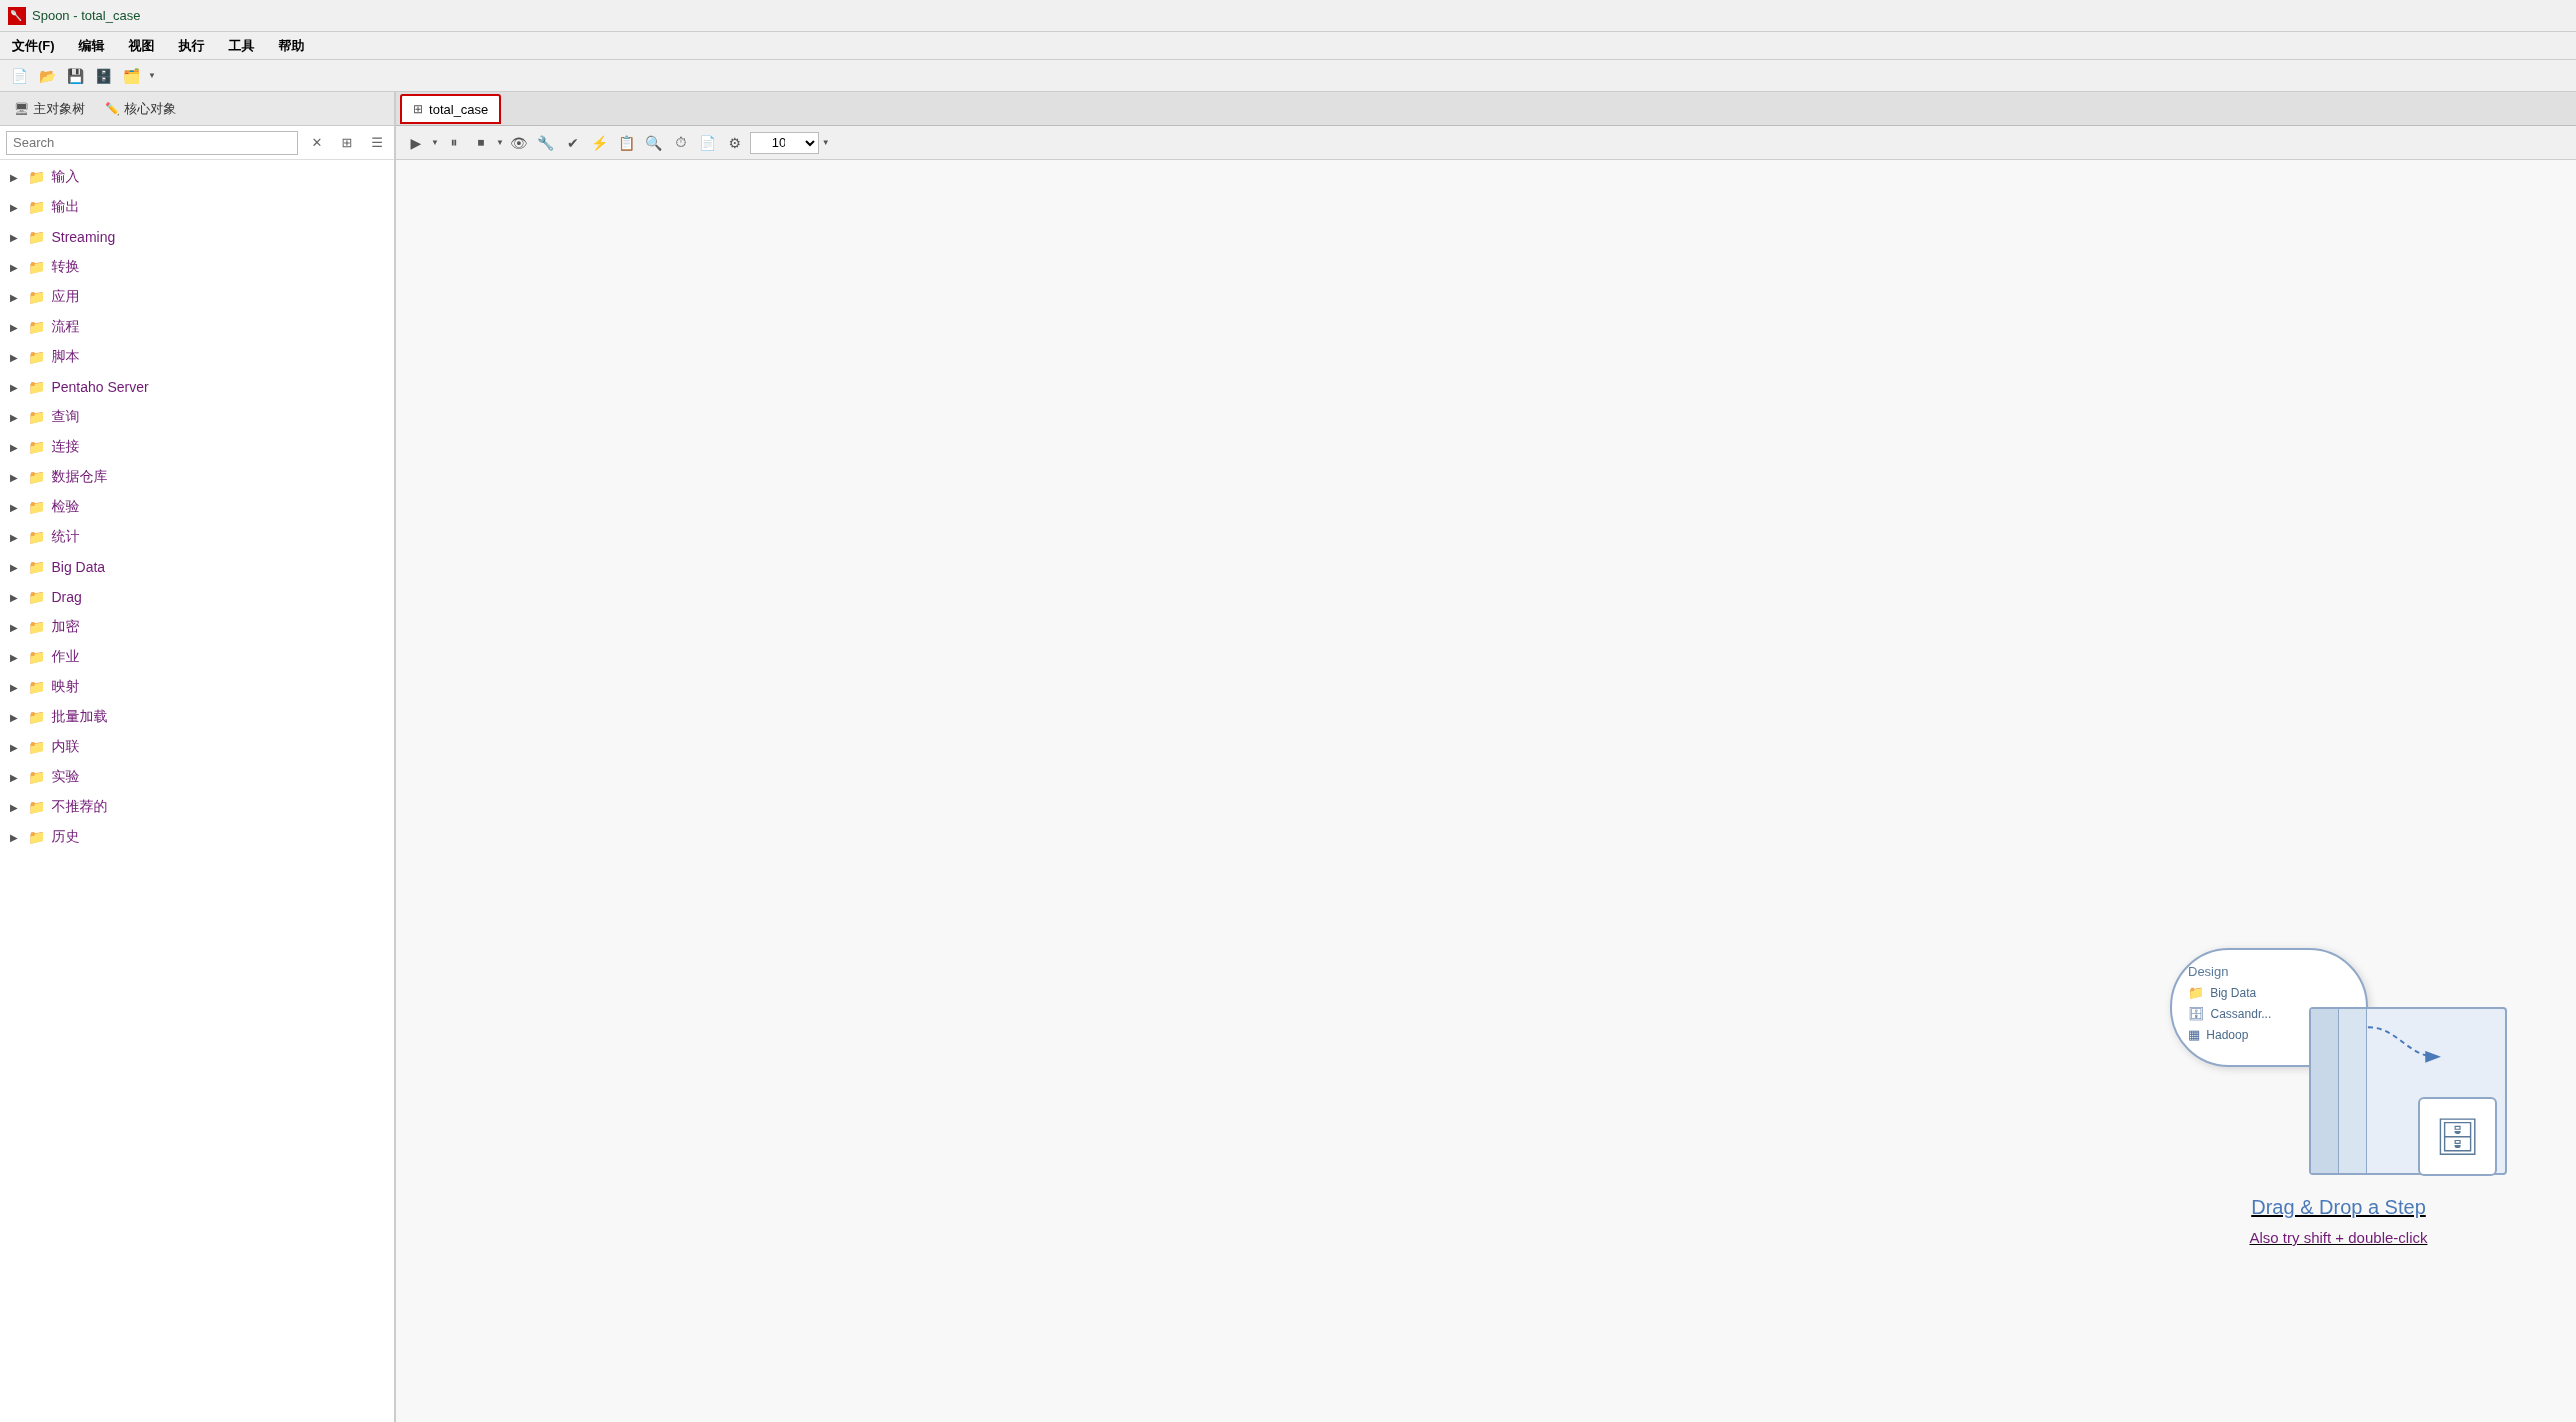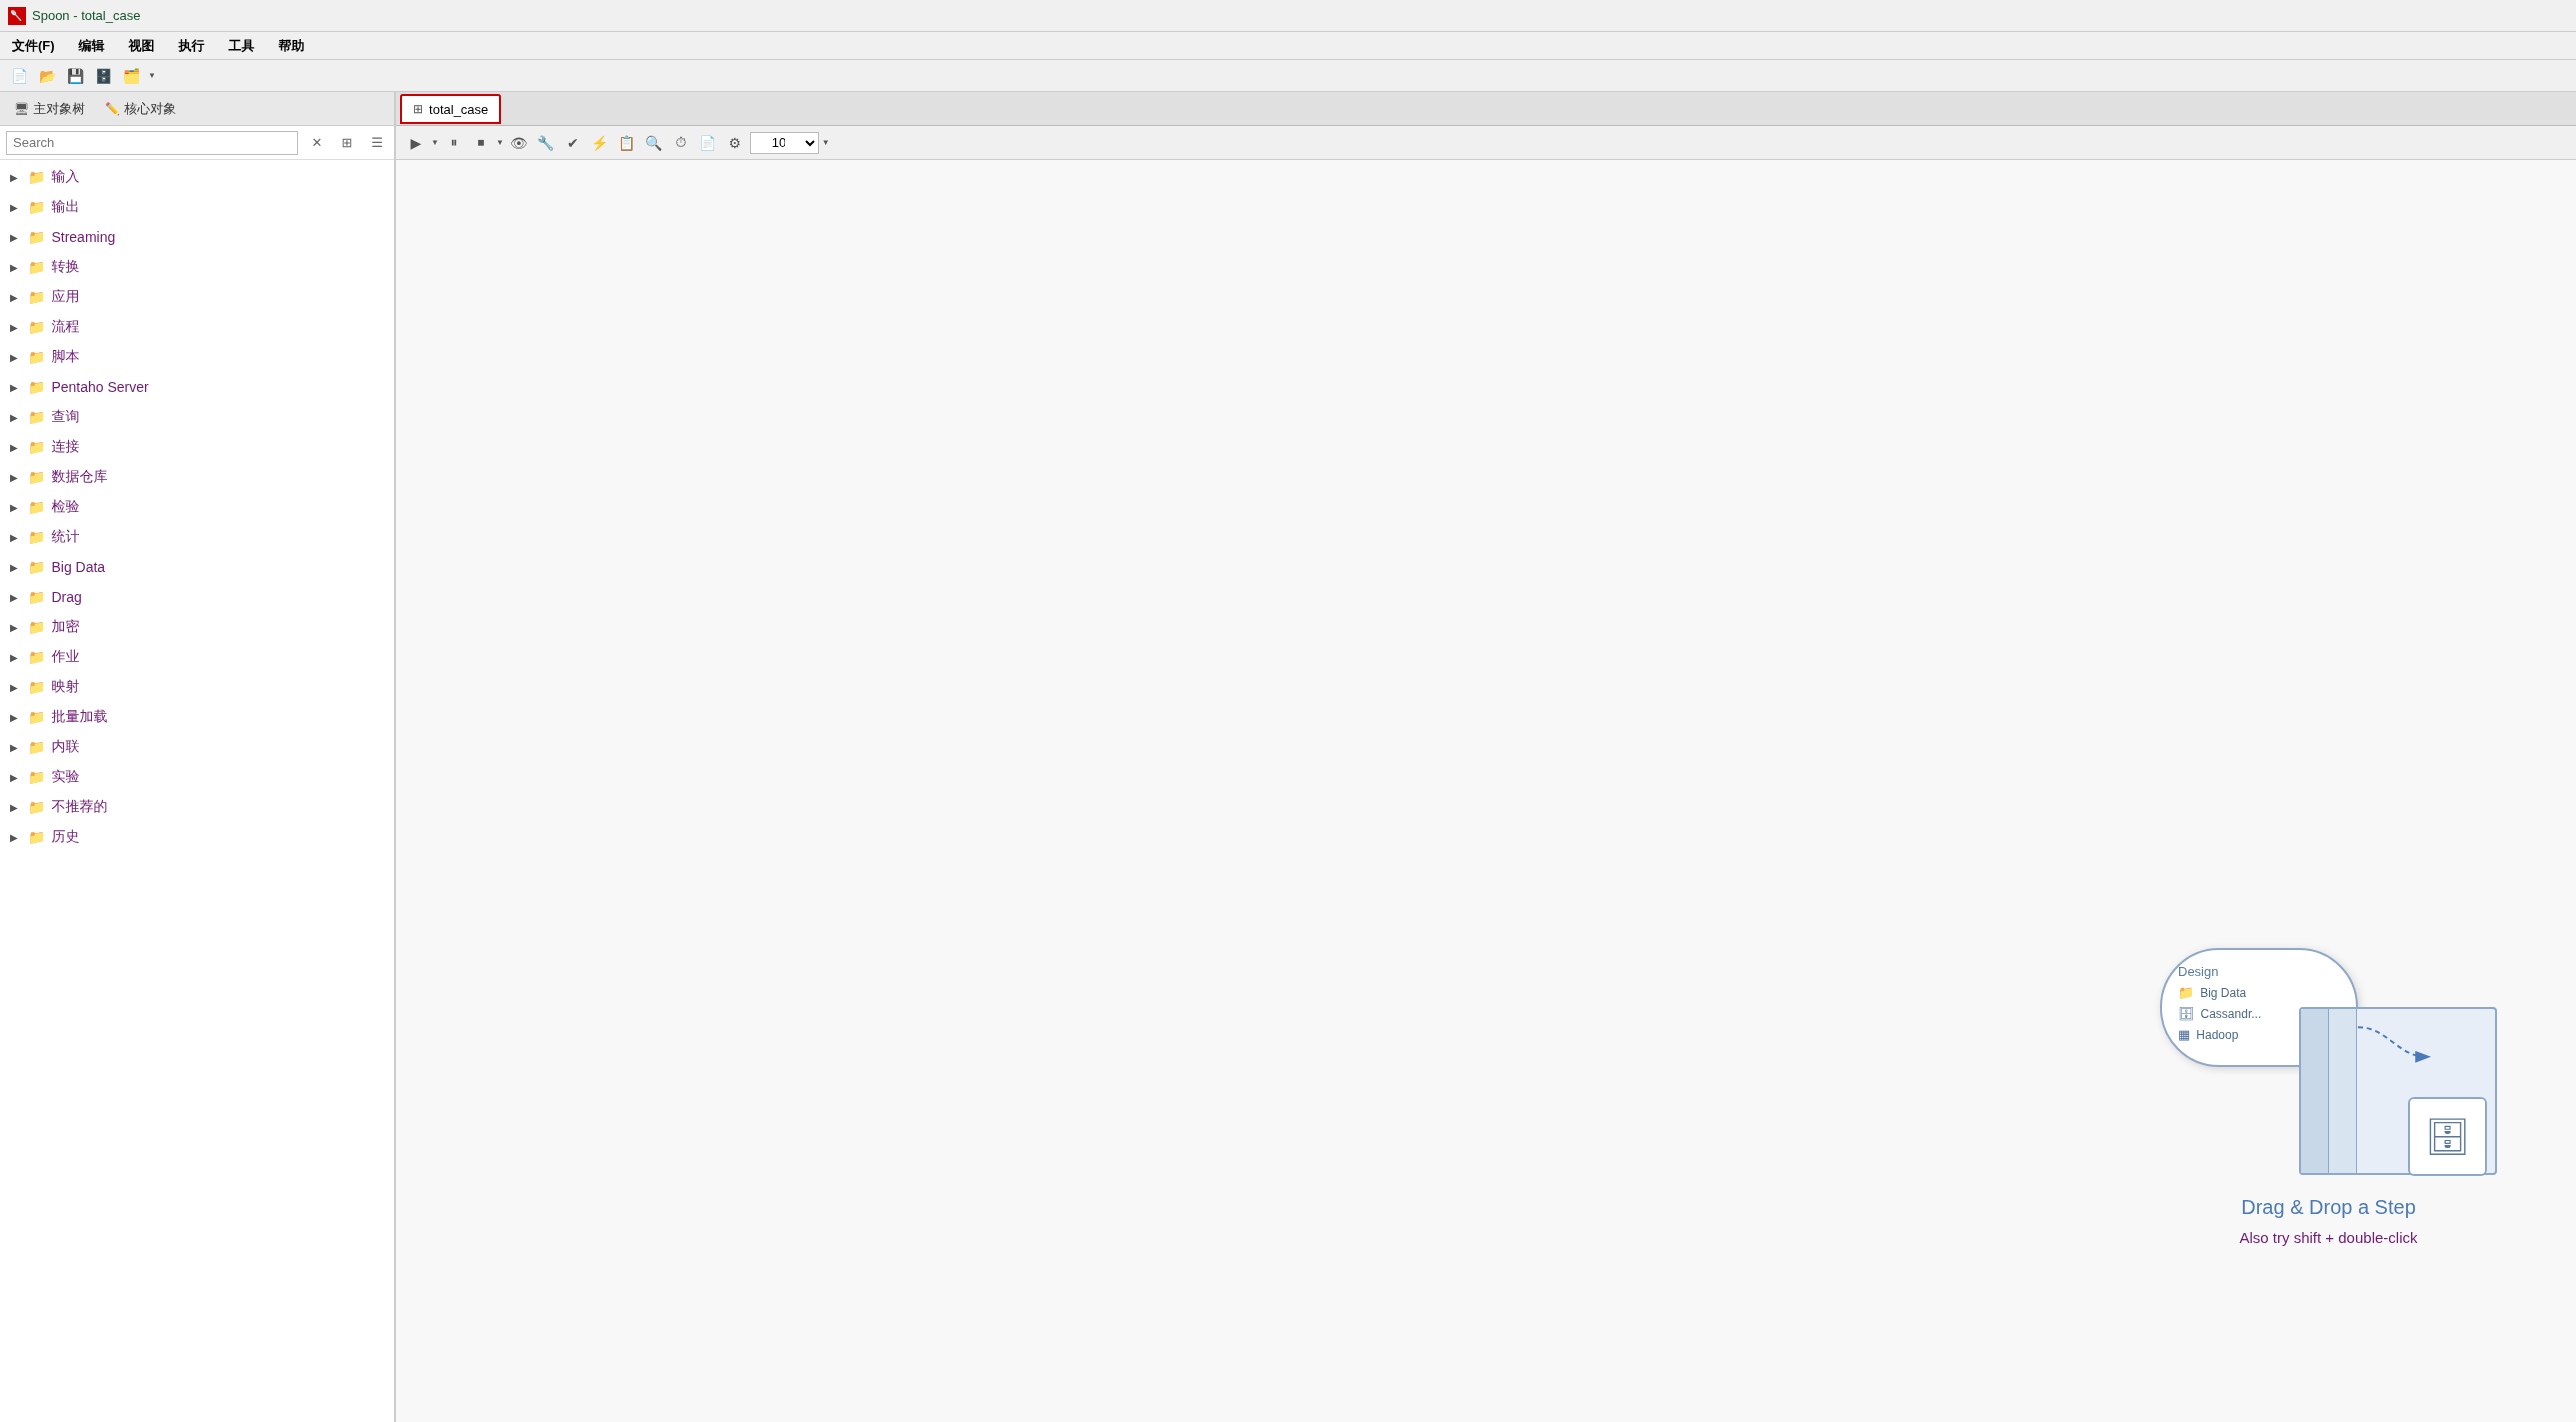--- a/index.html
+++ b/index.html
@@ -257,25 +257,26 @@
       flex: 1;
       background: #f8f8f8;
       position: relative;
       overflow: hidden;
     }
 
     
     .drag-drop-hint {
       position: absolute;
       bottom: 178px;
-      right: 79px;
+      right: 69px;
       display: flex;
       flex-direction: column;
       align-items: center;
       gap: 10px;
+      text-decoration: underline;
     }
 
     .hint-illustration {
       position: relative;
       width: 337px;
       height: 238px;
     }
 
     
     .bigdata-popup {

